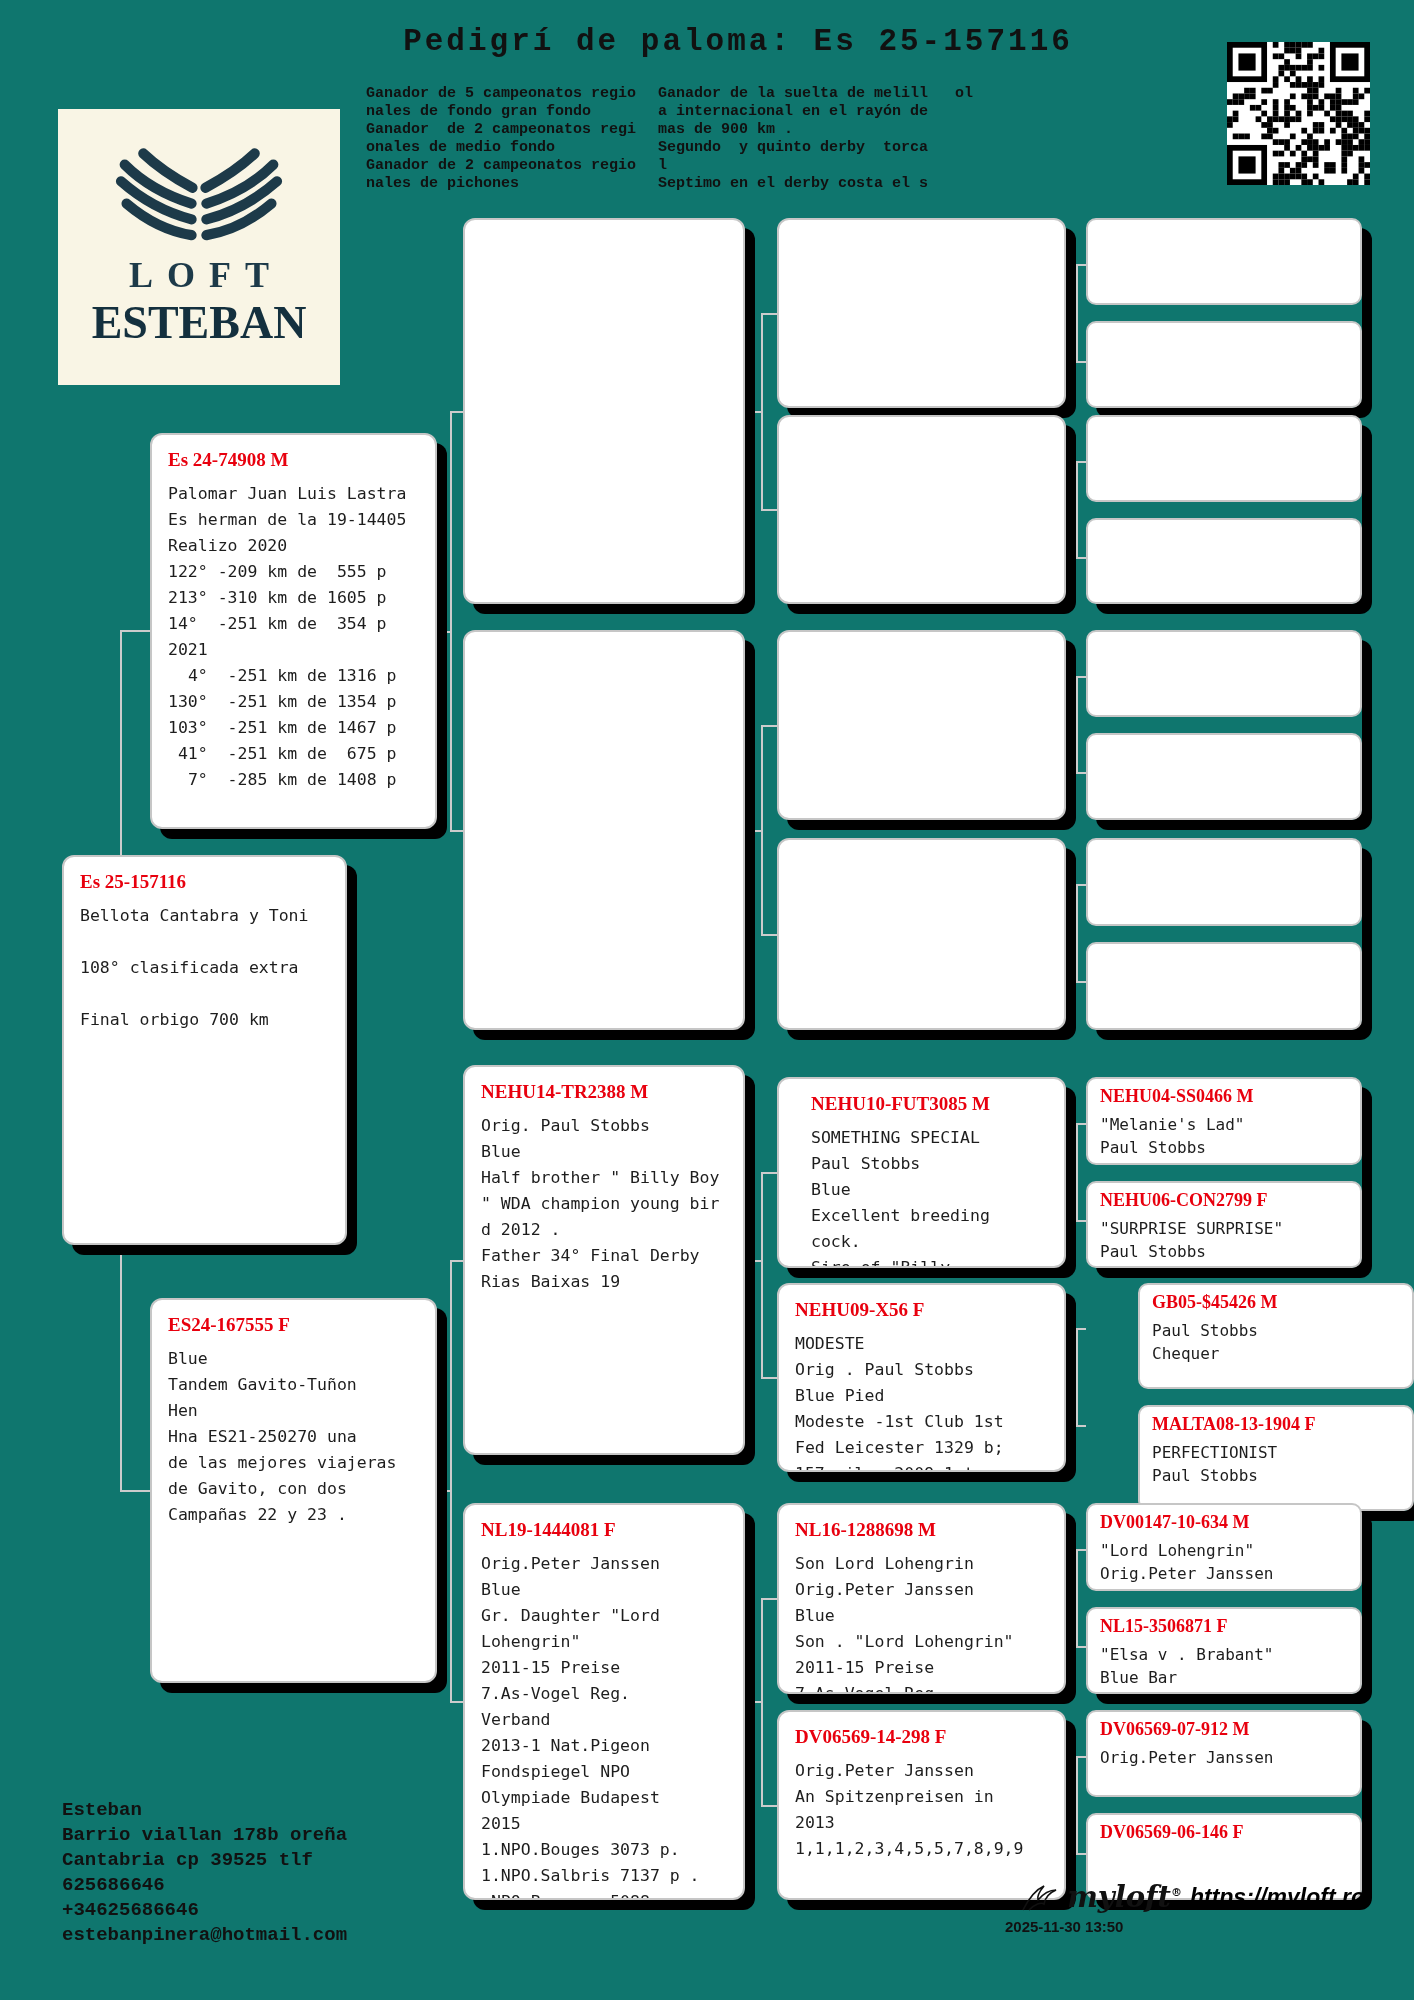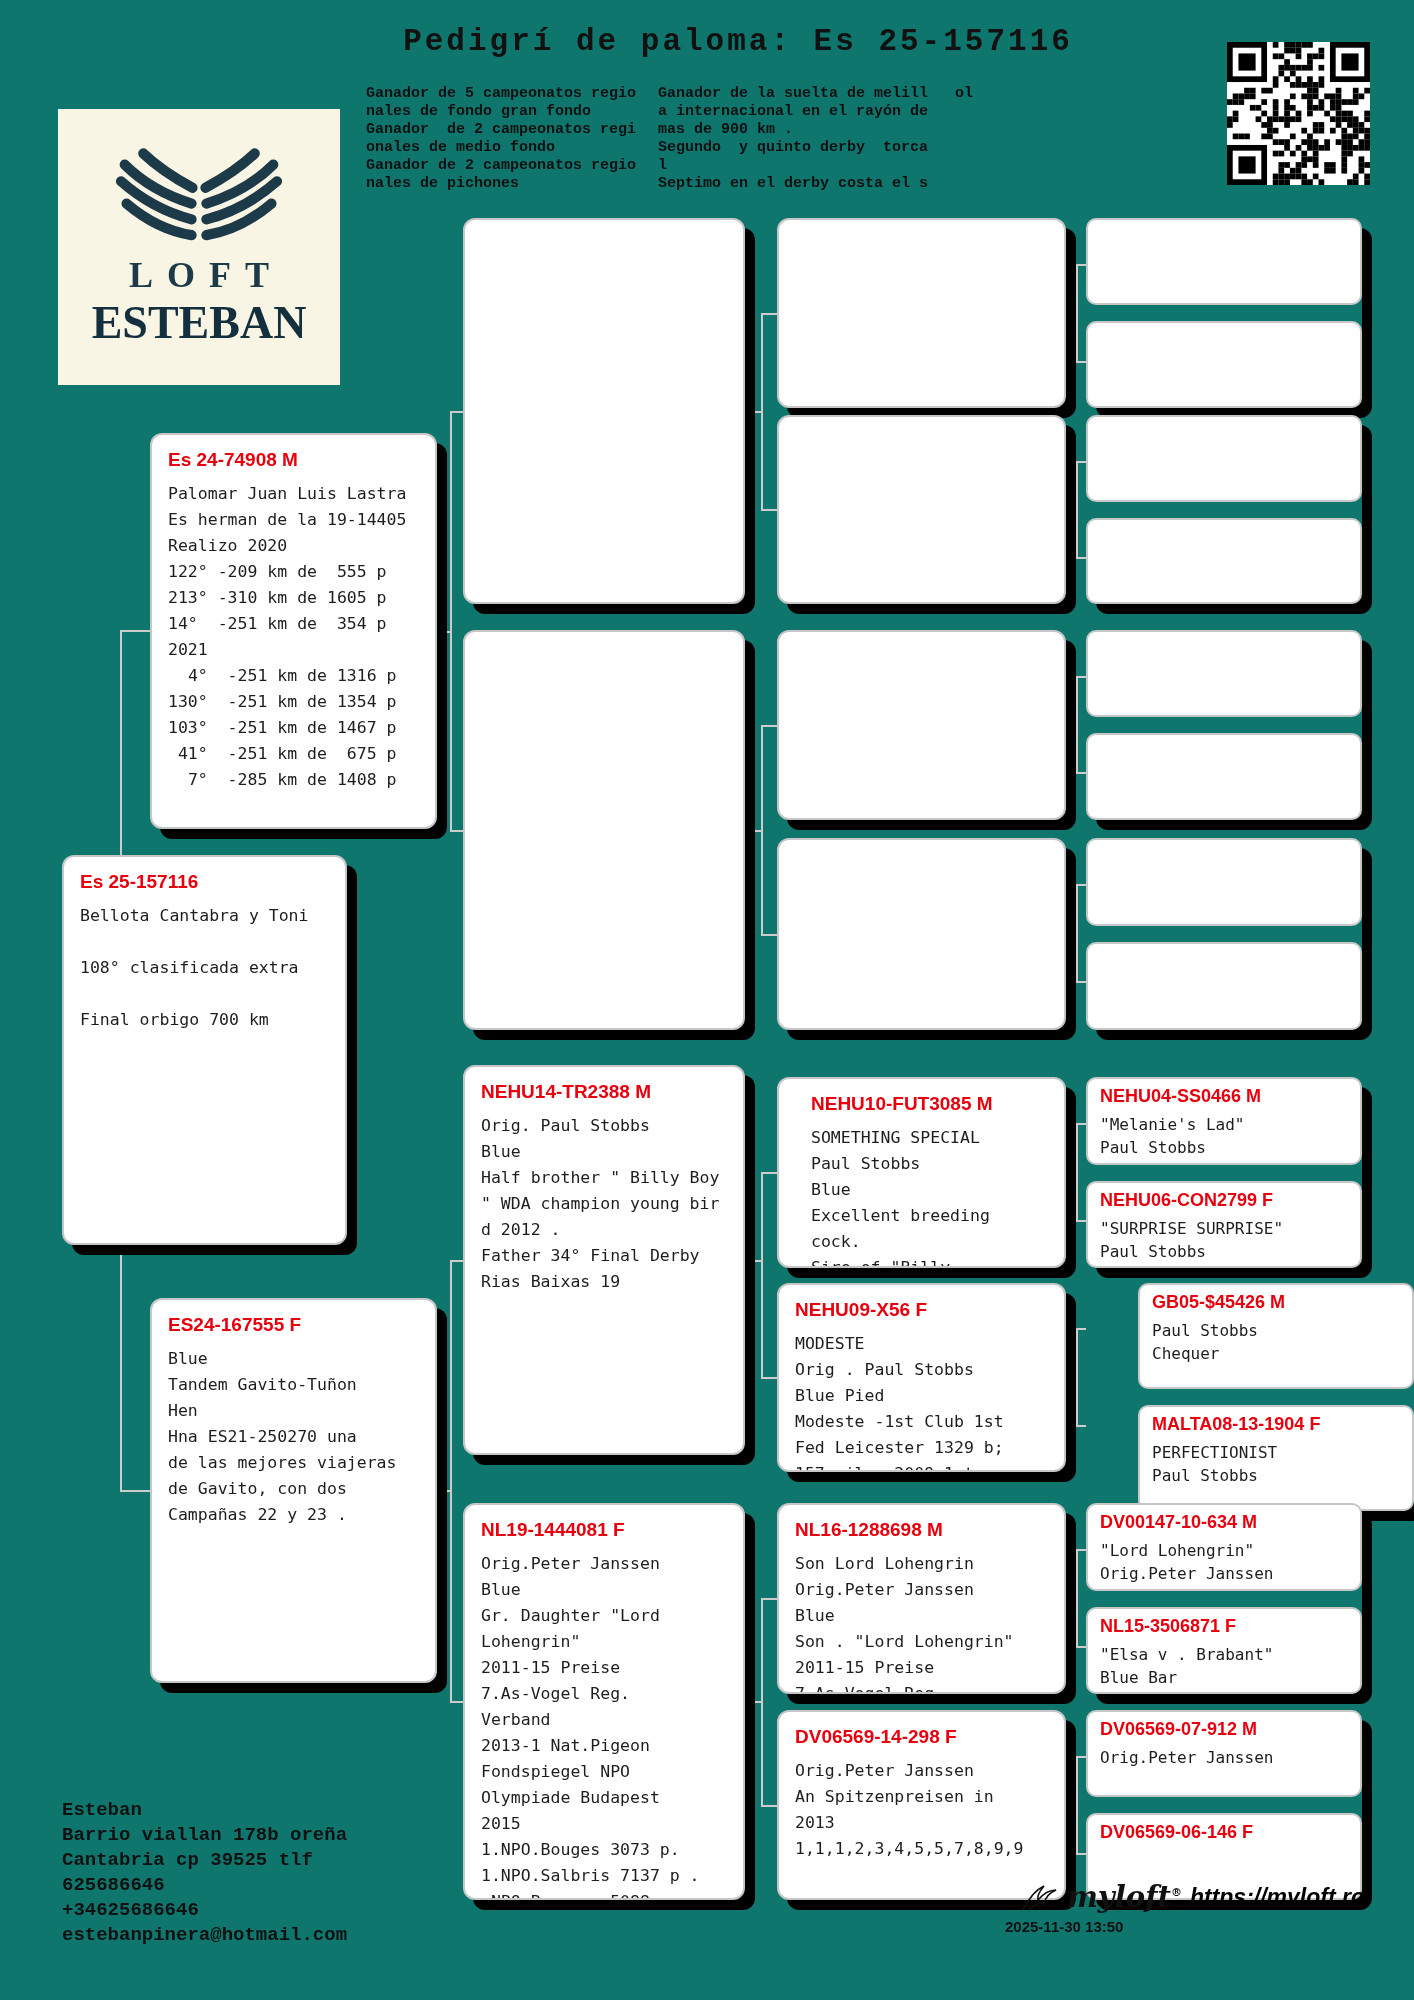--- a/index.html
+++ b/index.html
@@ -12,21 +12,21 @@
     font-size:15px;line-height:18px;white-space:pre;color:#111;}
   .logo{position:absolute;left:58px;top:109px;width:282px;height:276px;background:#f9f5e5;
     display:flex;flex-direction:column;align-items:center;justify-content:center;}
   .logo-loft{font-family:"Liberation Serif",serif;font-size:36px;letter-spacing:14px;padding-left:14px;
     color:#1d3a49;font-weight:600;margin-top:4px;}
   .logo-esteban{font-family:"Liberation Serif",serif;font-weight:bold;font-size:46px;color:#14303e;}
   .qr{position:absolute;left:1227px;top:42px;width:143px;height:143px;background:#fff;}
   
   .node{position:absolute;background:#fff;border:2px solid #c6c6c6;border-radius:12px;
     box-shadow:10px 10px 0 #000;padding:14px 16px;overflow:hidden;box-sizing:border-box;}
-  .ntitle{font-family:Liberation Sans, sans-serif;font-weight:bold;color:#e8000e;
+  .ntitle{font-family:Liberation Serif, serif;font-weight:bold;color:#e8000e;
     font-size:19px;margin-bottom:10px;white-space:pre;}
   .nbody{font-family:"DejaVu Sans Mono",monospace;font-size:16.5px;line-height:26px;
     color:#1d1d1d;white-space:pre-wrap;}
   .pair{position:absolute;width:276px;display:flex;flex-direction:column;gap:16px;
     border-radius:12px;box-shadow:10px 10px 0 #000;box-sizing:border-box;}
   .cell{flex:1;background:#fff;border:2px solid #c6c6c6;border-radius:10px;
     padding:7px 12px;overflow:hidden;box-sizing:border-box;}
   .cell .ntitle{font-size:18px;margin-bottom:6px;}
   .cell .nbody{font-size:16px;line-height:23px;}
   .cline{position:absolute;background:#cccccc;}

